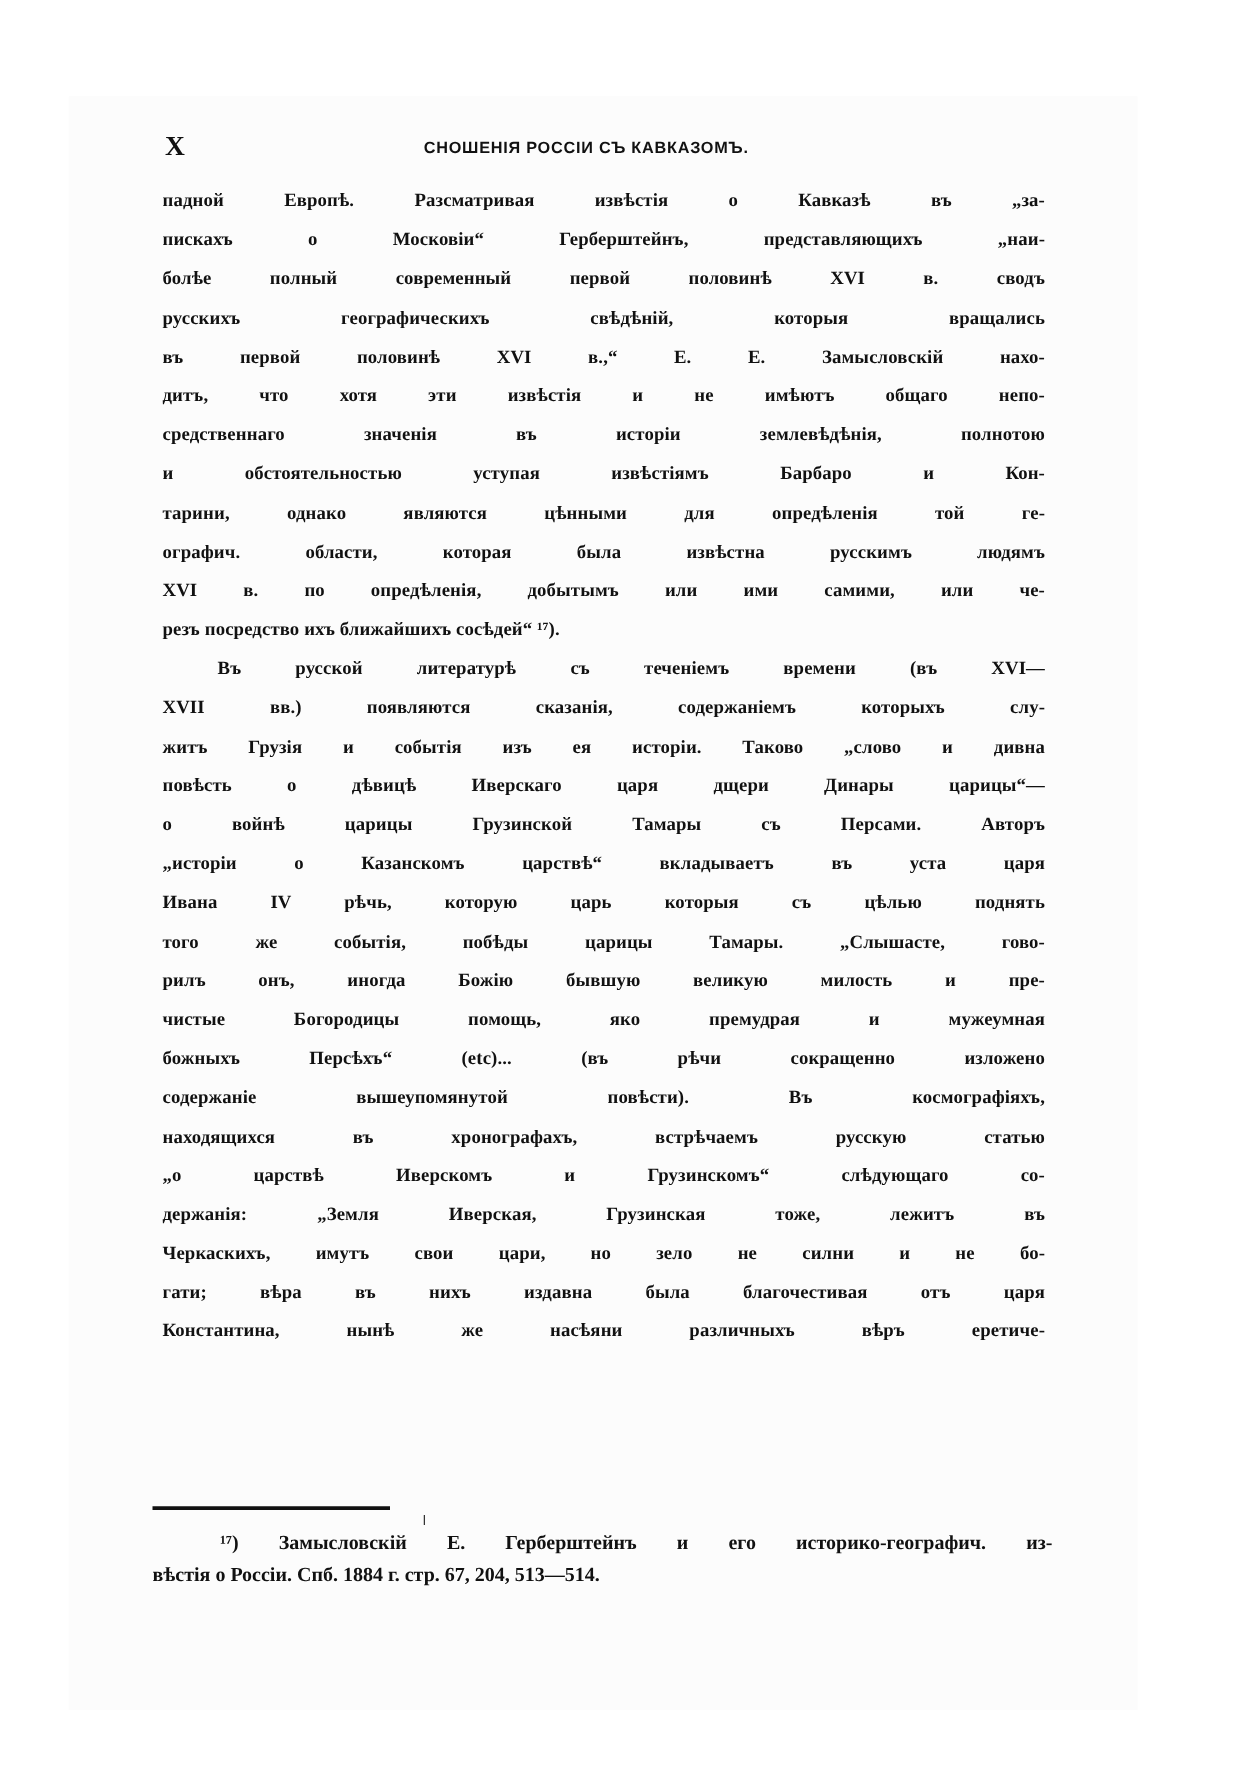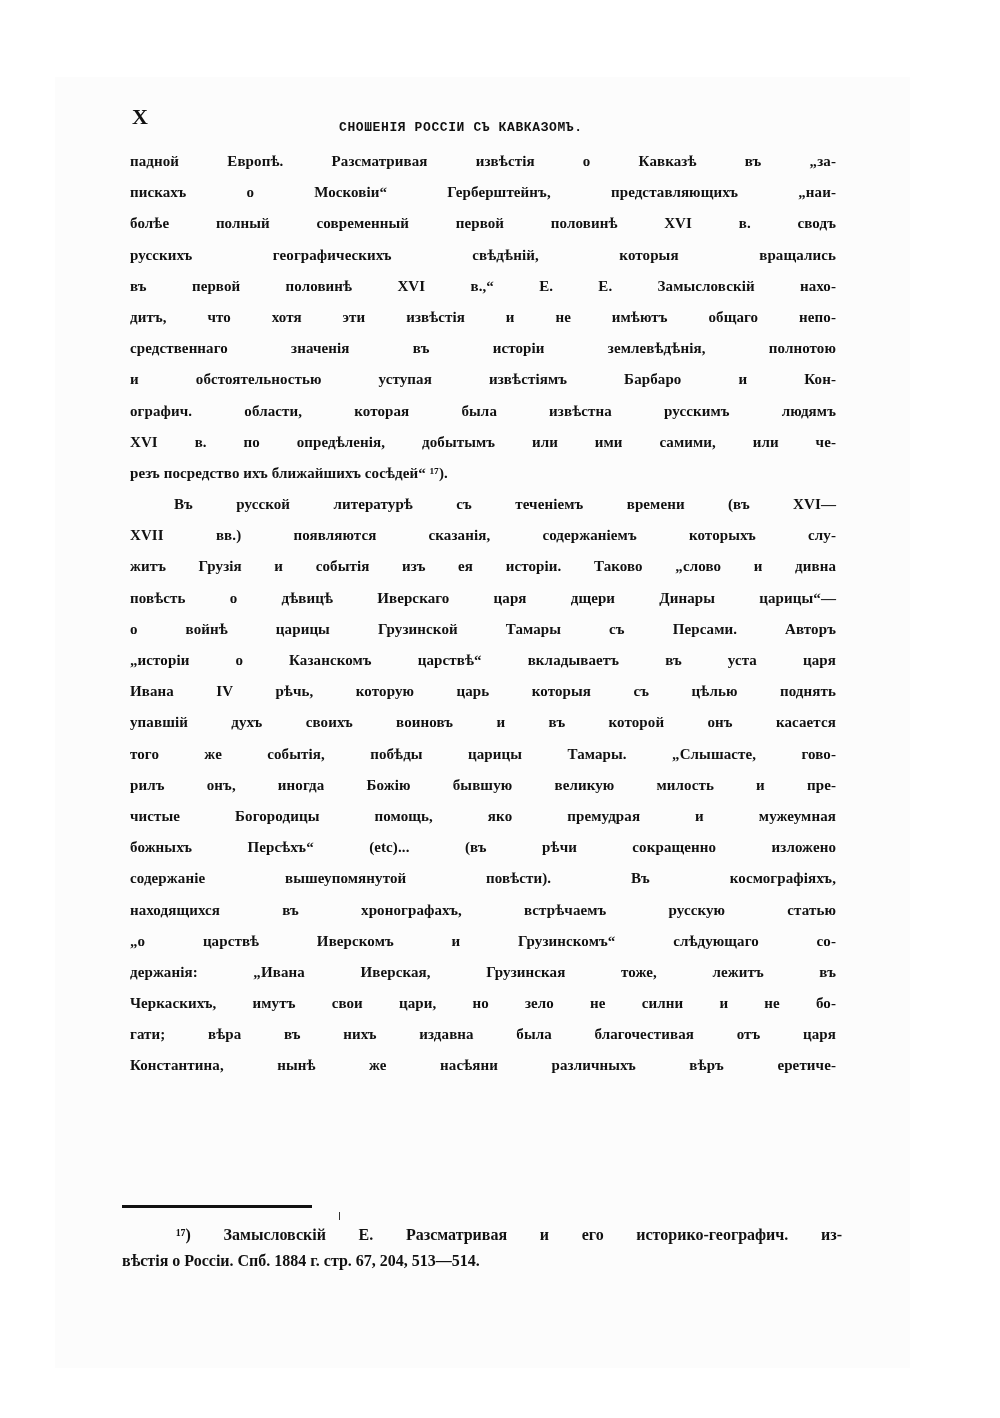--- a/index.html
+++ b/index.html
@@ -35,22 +35,22 @@
       left: 0;
       top: 0;
       font-family: "Liberation Serif", serif;
       font-weight: bold;
       font-size: 22px;
       line-height: 26px;
     }
     .running-title {
       position: absolute;
       left: 207px;
-      top: 15px;
-      font-family: Liberation Mono, monospace;
+      top: 5px;
+      font-family: Liberation Sans, sans-serif;
       font-weight: bold;
       font-size: 13px;
       letter-spacing: 0.6px;
       line-height: 18px;
       font-variant: small-caps;
       text-transform: uppercase;
     }
     .body-text {
       position: absolute;
       left: 130px;
@@ -127,43 +127,43 @@
 
 <div class="body-text">
   <span class="line">падной Европѣ. Разсматривая извѣстія о Кавказѣ въ „за-</span>
   <span class="line">пискахъ о Московіи“ Герберштейнъ, представляющихъ „наи-</span>
   <span class="line">болѣе полный современный первой половинѣ XVI в. сводъ</span>
   <span class="line">русскихъ географическихъ свѣдѣній, которыя вращались</span>
   <span class="line">въ первой половинѣ XVI в.,“ Е. Е. Замысловскій нахо-</span>
   <span class="line">дитъ, что хотя эти извѣстія и не имѣютъ общаго непо-</span>
   <span class="line">средственнаго значенія въ исторіи землевѣдѣнія, полнотою</span>
   <span class="line">и обстоятельностью уступая извѣстіямъ Барбаро и Кон-</span>
+  <span class="line">тарини, однако являются цѣнными для опредѣленія той ге-</span>
   <span class="line">ографич. области, которая была извѣстна русскимъ людямъ</span>
   <span class="line">XVI в. по опредѣленія, добытымъ или ими самими, или че-</span>
   <span class="line last">резъ посредство ихъ ближайшихъ сосѣдей“ ¹⁷).</span>
   <span class="line indent">Въ русской литературѣ съ теченіемъ времени (въ XVI—</span>
   <span class="line">XVII вв.) появляются сказанія, содержаніемъ которыхъ слу-</span>
   <span class="line">житъ Грузія и событія изъ ея исторіи. Таково „слово и дивна</span>
   <span class="line">повѣсть о дѣвицѣ Иверскаго царя дщери Динары царицы“—</span>
   <span class="line">о войнѣ царицы Грузинской Тамары съ Персами. Авторъ</span>
   <span class="line">„исторіи о Казанскомъ царствѣ“ вкладываетъ въ уста царя</span>
   <span class="line">Ивана IV рѣчь, которую царь которыя съ цѣлью поднять</span>
-  <span class="line">упавшій духъ своихъ воиновъ и въ которой онъ касается</span>
   <span class="line">того же событія, побѣды царицы Тамары. „Слышасте, гово-</span>
   <span class="line">рилъ онъ, иногда Божію бывшую великую милость и пре-</span>
   <span class="line">чистые Богородицы помощь, яко премудрая и мужеумная</span>
   <span class="line">божныхъ Персѣхъ“ (etc)... (въ рѣчи сокращенно изложено</span>
   <span class="line">содержаніе вышеупомянутой повѣсти). Въ космографіяхъ,</span>
   <span class="line">находящихся въ хронографахъ, встрѣчаемъ русскую статью</span>
   <span class="line">„о царствѣ Иверскомъ и Грузинскомъ“ слѣдующаго со-</span>
-  <span class="line">держанія: „Ивана Иверская, Грузинская тоже, лежитъ въ</span>
+  <span class="line">держанія: „Земля Иверская, Грузинская тоже, лежитъ въ</span>
   <span class="line">Черкаскихъ, имутъ свои цари, но зело не силни и не бо-</span>
   <span class="line">гати; вѣра въ нихъ издавна была благочестивая отъ царя</span>
   <span class="line">Константина, нынѣ же насѣяни различныхъ вѣръ еретиче-</span>
 </div>
 
 <div class="footnote-rule"></div>
 <div class="footnote-mark"></div>
 
 <div class="footnotes">
-  <span class="fn-line first">¹⁷) Замысловскій Е. Разсматривая и его историко-географич. из-</span>
+  <span class="fn-line first">¹⁷) Замысловскій Е. Герберштейнъ и его историко-географич. из-</span>
   <span class="fn-line cont">вѣстія о Россіи. Спб. 1884 г. стр. 67, 204, 513—514.</span>
 </div>
 
 </body></html>

